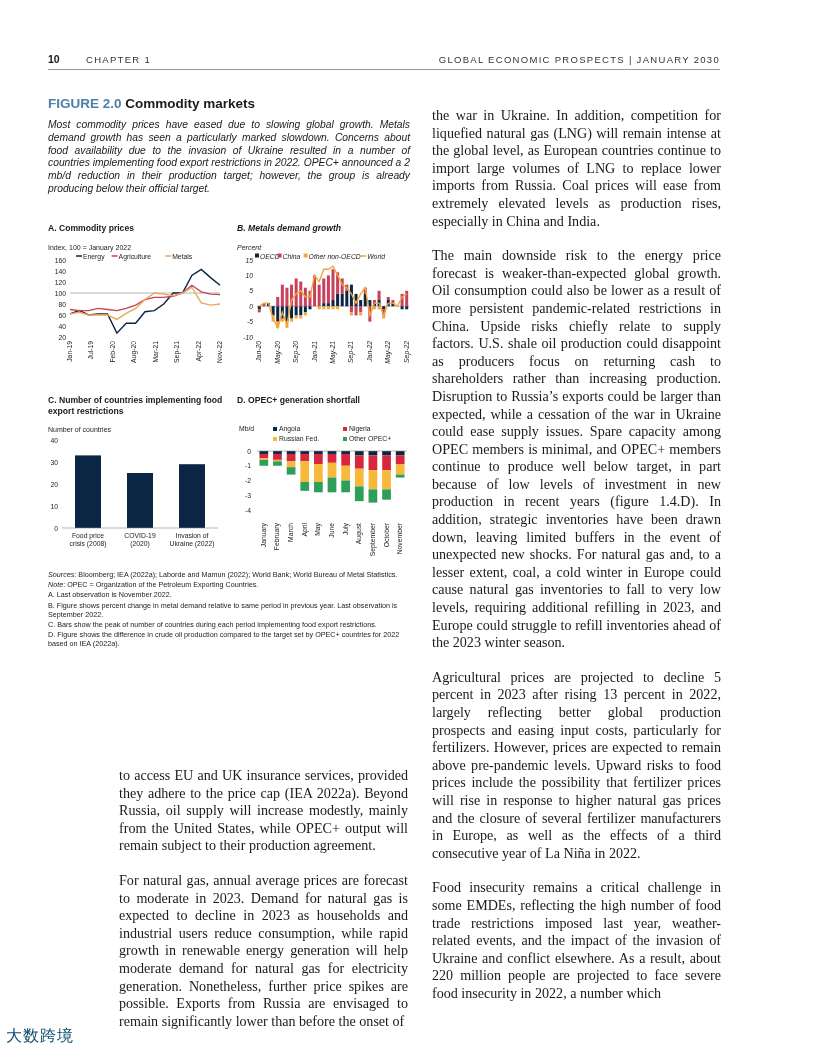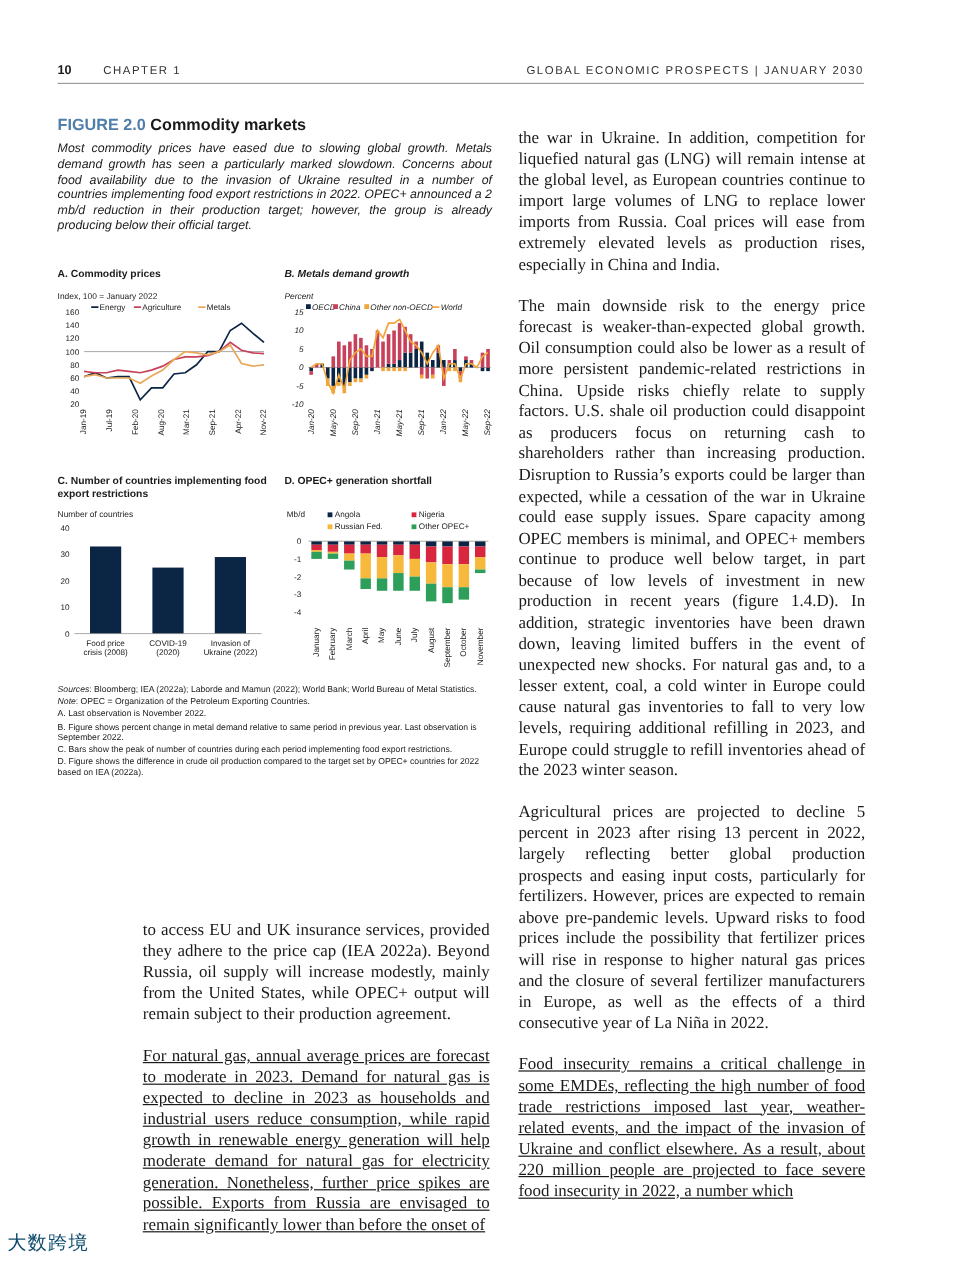--- a/index.html
+++ b/index.html
@@ -17,21 +17,21 @@
   .panel { position: absolute; font-family: "Liberation Sans", sans-serif; }
   .ptitle { font-size: 8.6px; font-weight: bold; line-height: 10.5px; }
   .plabel { font-size: 7px; color: #222; }
   .tick { font-size: 6.8px; fill: #222; font-family: "Liberation Sans", sans-serif; }
 
   .notes { position: absolute; left: 48px; top: 570px; width: 362px; font-family: "Liberation Sans", sans-serif; font-size: 7.2px; line-height: 9.2px; color: #222; }
   .notes p { margin-bottom: 1px; }
 
   .col { position: absolute; font-size: 14.1px; line-height: 17.6px; text-align: justify; }
   .col p { margin-bottom: 17px; }
-  .col p:last-child { margin-bottom: 0; text-decoration: underline; }
+  .col p:last-child { margin-bottom: 0; }
 
   .wm { position: absolute; left: 6px; top: 1026px; font-family: "Liberation Sans", sans-serif; font-size: 16px; color: #0c4a6e; letter-spacing: 1px; }
 </style>
 </head>
 <body>
 
 <div class="hdr">
   <span class="pg">10</span>
   <span class="ch">CHAPTER 1</span>
   <span class="rt">GLOBAL ECONOMIC PROSPECTS | JANUARY 2030</span>

